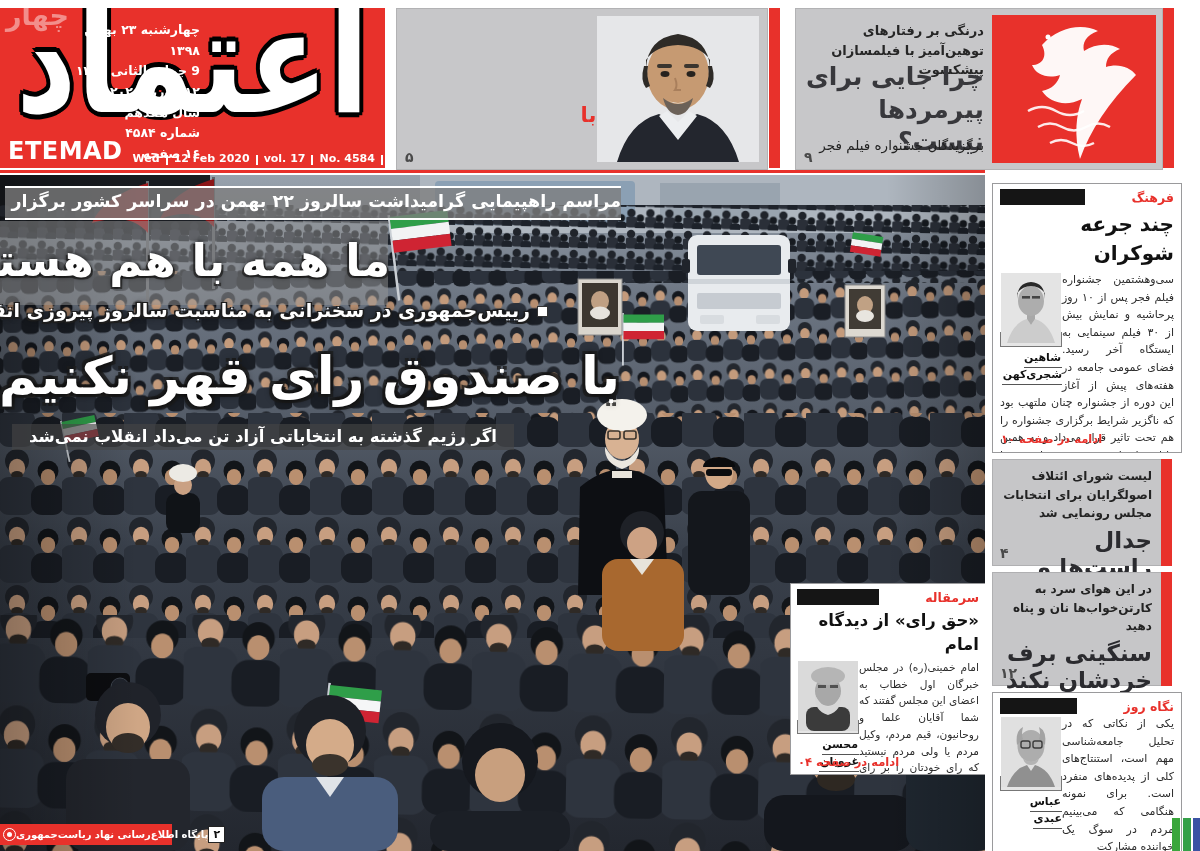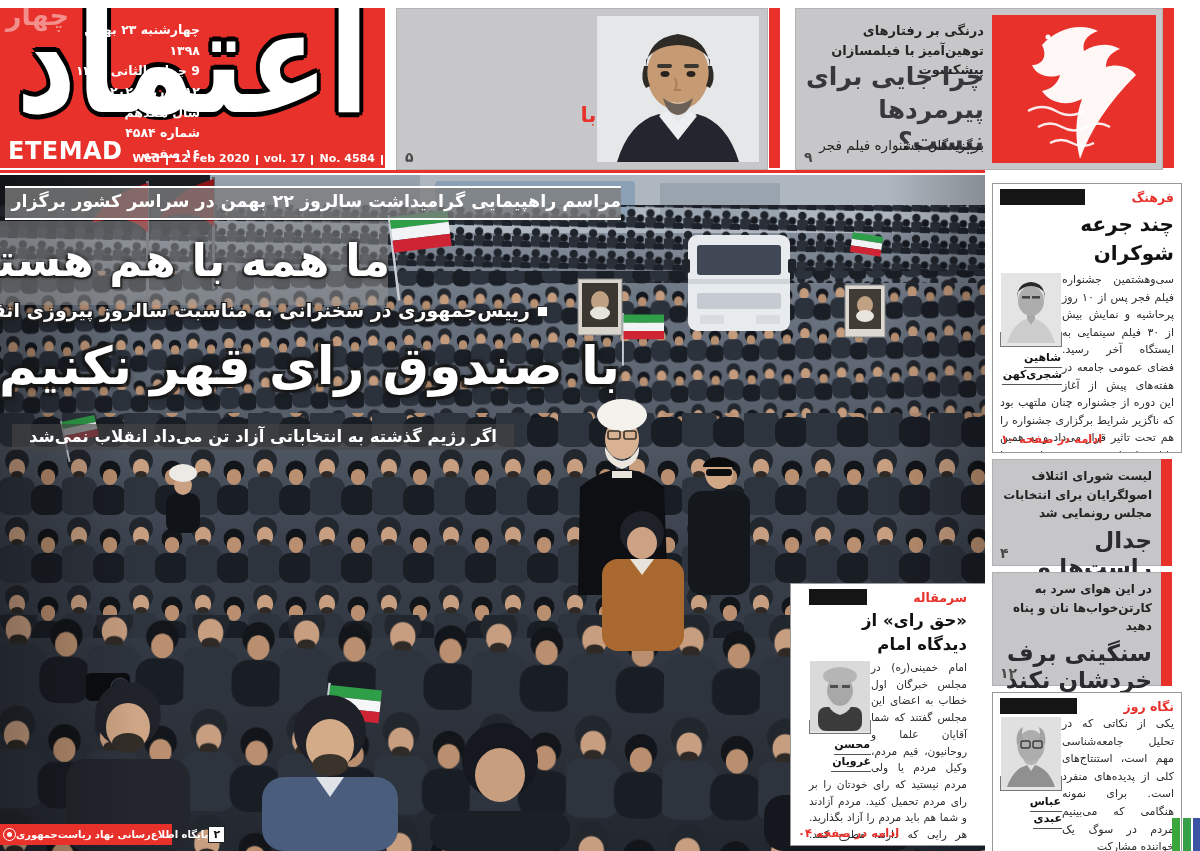--- a/index.html
+++ b/index.html
@@ -48,36 +48,36 @@
   .strip1{left:5px;top:11px;width:616px;height:30px;background:rgba(125,125,125,.78);
           border-top:2px solid #fff;border-bottom:2px solid #fff;color:#fff;font-size:17.5px;
           font-weight:bold;text-align:center;line-height:27px;white-space:nowrap;overflow:hidden;}
   .hl1box{left:0;top:46px;width:388px;height:84px;background:rgba(150,150,150,.5);}
   .hl1{left:0;top:40px;width:390px;height:92px;color:#fff;font-size:45px;font-weight:bold;
        text-align:center;line-height:92px;white-space:nowrap;
        text-shadow:0 0 5px rgba(0,0,0,.85),2px 2px 0 rgba(40,40,40,.75),-2px 2px 0 rgba(40,40,40,.75);}
   .kick2{left:8px;top:124px;width:540px;color:#fff;font-size:19px;font-weight:bold;text-align:right;
          white-space:nowrap;text-shadow:1.5px 1.5px 0 #1d1d1d,-1.5px 1.5px 0 #1d1d1d,1.5px -1.5px 0 #1d1d1d,-1.5px -1.5px 0 #1d1d1d,0 0 6px rgba(0,0,0,.7);}
   .kick2 .bullet{display:inline-block;width:9px;height:9px;background:#fff;border:1px solid #333;margin-left:7px;}
-  .hl2{left:0;top:146px;width:620px;height:90px;color:#fff;font-size:52px;font-weight:bold;
+  .hl2{left:0;top:156px;width:620px;height:90px;color:#fff;font-size:52px;font-weight:bold;
        text-align:center;line-height:90px;white-space:nowrap;
        text-shadow:0 0 7px rgba(0,0,0,.9),3px 3px 0 rgba(30,30,30,.8),-3px 3px 0 rgba(30,30,30,.8),3px -3px 0 rgba(30,30,30,.8),-3px -3px 0 rgba(30,30,30,.8);}
   .substrip{left:12px;top:249px;width:502px;height:26px;background:rgba(70,70,70,.62);color:#fff;
             font-size:16.5px;font-weight:bold;text-align:center;line-height:26px;white-space:nowrap;}
   .credit{left:0;top:649px;width:172px;height:21px;background:#e8312b;display:flex;align-items:center;
           direction:ltr;padding:0 3px;box-sizing:border-box;}
   .cam{width:11px;height:11px;border:1.5px solid #fff;border-radius:50%;position:relative;flex:0 0 auto;}
   .cam::after{content:"";position:absolute;left:3px;top:3px;width:5px;height:5px;border-radius:50%;background:#fff;}
   .credit .ct{flex:1;color:#fff;font-size:10px;font-weight:bold;text-align:center;white-space:nowrap;}
   .credit .pg2{flex:0 0 auto;width:15px;height:15px;background:#fff;border:1px solid #222;color:#111;
                font-size:11px;font-weight:bold;text-align:center;line-height:15px;}
 
   
   .whitebox{background:#fff;border:1px solid #9a9a9c;box-sizing:border-box;}
-  .edbox{left:790px;top:408px;width:196px;height:263px;padding:4px 18px;overflow:hidden;}
+  .edbox{left:790px;top:408px;width:196px;height:192px;padding:4px 6px;overflow:hidden;}
   .sechead{display:flex;height:18px;direction:rtl;align-items:center;gap:40px;}
   .seclabel{color:#e8312b;font-size:12.5px;font-weight:bold;padding-left:6px;}
   .secbar{flex:1;background:#151515;height:16px;}
   .boxtitle{color:#111;font-size:16.5px;font-weight:bold;text-align:right;line-height:1.45;margin:3px 0 2px;}
   .bodytext{color:#2c2c2c;font-size:10.6px;text-align:justify;line-height:1.58;}
   .authphoto{float:left;width:62px;margin:2px 0 2px 0;}
   .fa .authphoto{float:left;}
   .aphoto{width:62px;height:72px;background:#e3e3e3;border:1px solid #777;box-sizing:border-box;overflow:hidden;}
   .acapt{font-size:11px;font-weight:bold;color:#111;text-align:right;border-bottom:1px solid #555;
          padding:2px 1px 3px;}

